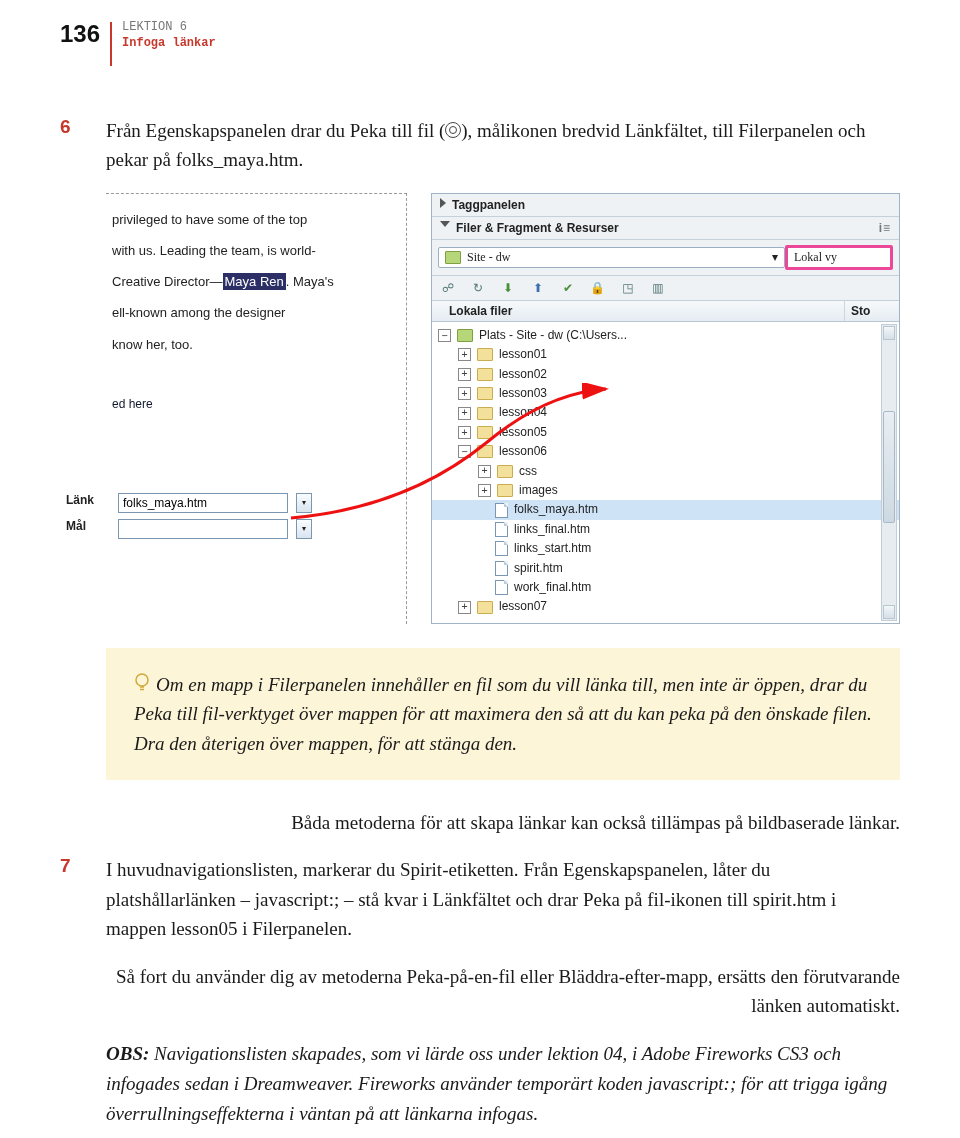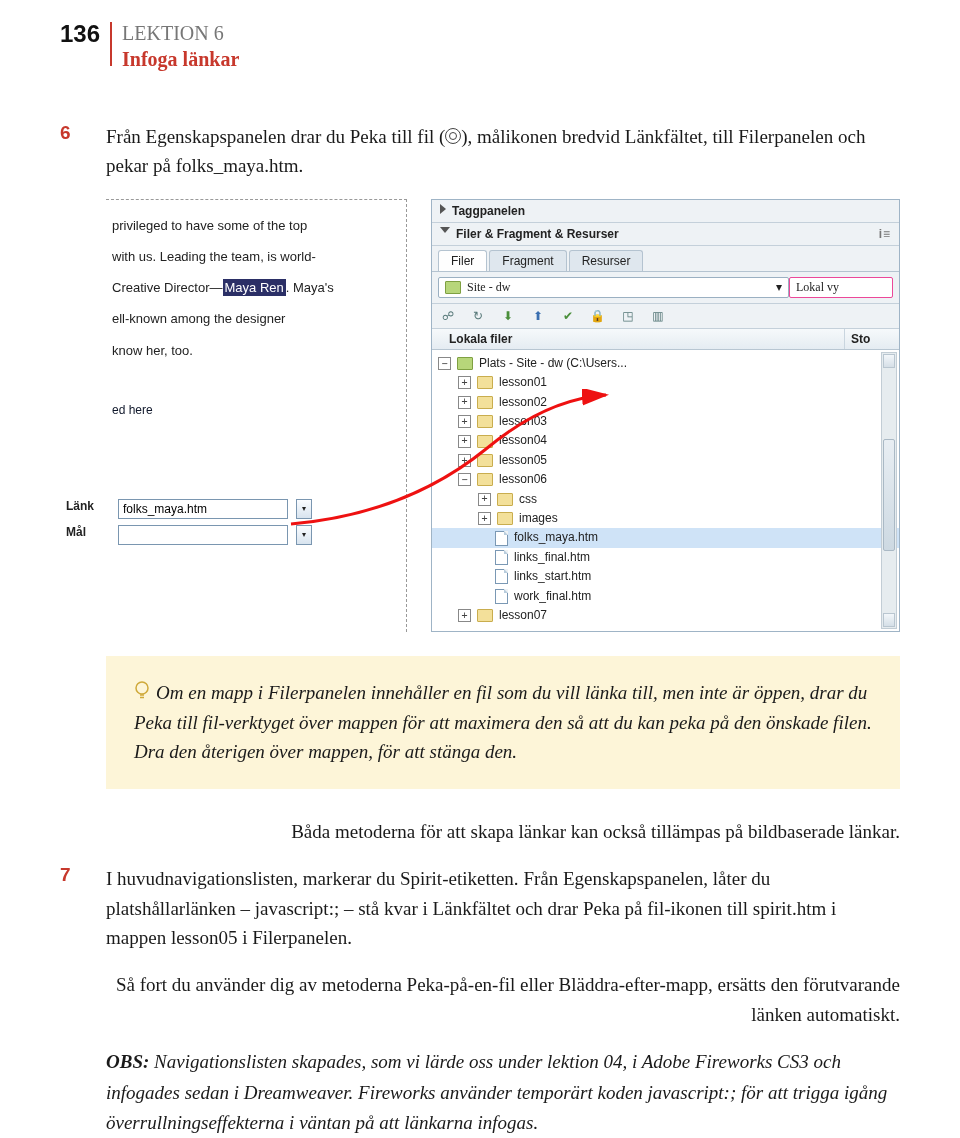--- a/index.html
+++ b/index.html
@@ -24,22 +24,22 @@
     font-family: Arial, sans-serif;
     color: #111;
   }
   .header-divider {
     width: 2px;
     height: 44px;
     background: #c7382c;
     margin-top: 2px;
   }
   .header-text {
-    font-family: Liberation Serif, serif;
-    font-size: 20px;
+    font-family: Liberation Mono, monospace;
+    font-size: 12px;
     line-height: 1.3;
   }
   .lesson-label { color: #777; }
   .lesson-title { color: #c7382c; font-weight: bold; }
   .body-text {
     font-size: 19px;
     line-height: 1.55;
     margin: 0 0 18px 0;
     text-align: right;
   }
@@ -206,21 +206,21 @@
     flex:1;
   }
   .folder-ico {
     width:14px;height:11px;
     background:#b7d67a;
     border:1px solid #7fa042;
     border-radius:1px;
     display:inline-block;
   }
   .sel-dd {
-    border:1px solid #ec4899;
+    border:3px solid #ec4899;
     background:#fff;
     padding:2px 6px;
     border-radius:2px;
     width:90px;
   }
   .icon-row {
     display:flex;
     gap:14px;
     padding: 5px 8px;
     border-bottom:1px solid #c4d0da;
@@ -371,25 +371,20 @@
     <div class="panel-col">
       <div class="panel-head-row">
         <span class="tri"></span>
         <span class="panel-title">Taggpanelen</span>
       </div>
       <div class="panel-head-row">
         <span class="tri down"></span>
         <span class="panel-title">Filer &amp; Fragment &amp; Resurser</span>
         <span class="panel-menu">i≡</span>
       </div>
-      <div class="tabs">
-        <div class="tab active">Filer</div>
-        <div class="tab">Fragment</div>
-        <div class="tab">Resurser</div>
-      </div>
       <div class="toolbar">
         <div class="site-dd">
           <span class="folder-ico"></span>
           <span>Site - dw</span>
           <span style="margin-left:auto">▾</span>
         </div>
         <div class="sel-dd">
           <span>Lokal vy</span>
         </div>
       </div>
@@ -464,20 +459,25 @@
             <span>links_final.htm</span>
           </div>
         <div class="tree-row indent3">
             <span class="exp blank"></span>
             <span class="file-ico"></span>
             <span>links_start.htm</span>
           </div>
         <div class="tree-row indent3">
             <span class="exp blank"></span>
             <span class="file-ico"></span>
+            <span>spirit.htm</span>
+          </div>
+        <div class="tree-row indent3">
+            <span class="exp blank"></span>
+            <span class="file-ico"></span>
             <span>work_final.htm</span>
           </div>
         <div class="tree-row indent2">
             <span class="exp">+</span>
             <span class="f-ico"></span>
             <span>lesson07</span>
           </div>
         <div class="scrollbar">
             <div class="scroll-thumb"></div>
           </div>

